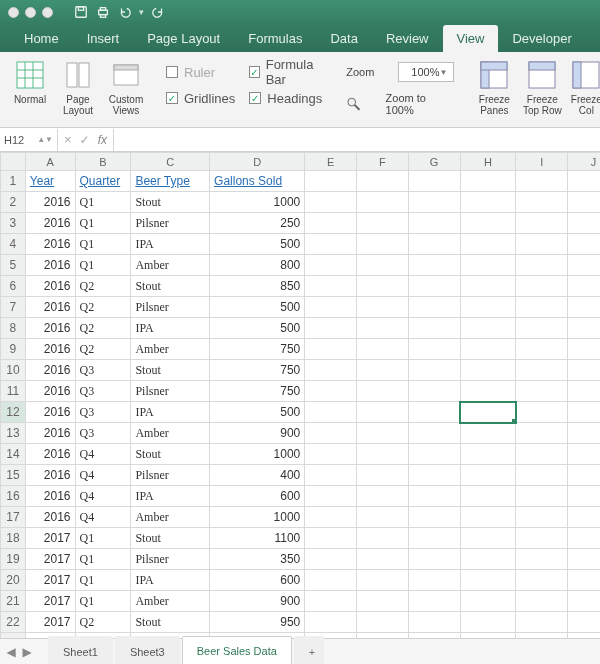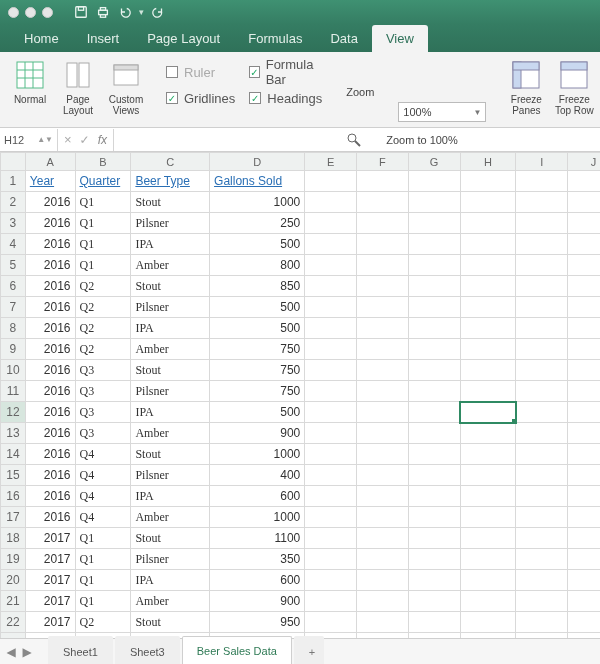--- a/index.html
+++ b/index.html
@@ -25,21 +25,21 @@
   .bigbtn { width:48px; display:flex; flex-direction:column; align-items:center; gap:2px; padding-top:2px; cursor:pointer;}
   .bigbtn .ic { width:34px; height:34px; display:flex; align-items:center; justify-content:center;}
   .bigbtn .lbl { font-size:10px; text-align:center; line-height:11px; color:#444;}
   .checkrow { display:flex; align-items:center; gap:6px; font-size:13px; color:#555; height:20px;}
   .checkcol { display:flex; flex-direction:column; gap:6px; padding-top:6px;}
   .chk { width:12px; height:12px; border:1px solid #888; background:#fff; display:inline-flex; align-items:center; justify-content:center; font-size:10px; color:#2a6; }
   .chk.empty::after { content:""; }
   .chk.checked::after { content:"✓"; }
   .zoomgrp { display:flex; flex-direction:column; gap:10px; padding-top:6px; padding-left:8px;}
   .zoomrow { display:flex; align-items:center; gap:24px; font-size:11px; color:#444;}
-  .zoominput { width:88px; height:20px; border:1px solid #bbb; background:#fff; display:flex; align-items:center; justify-content:space-between; padding:0 4px;margin-top:40px;}
+  .zoominput { width:56px; height:20px; border:1px solid #bbb; background:#fff; display:flex; align-items:center; justify-content:space-between; padding:0 12px;}
   .zoom-dd { font-size:8px; color:#777;}
   .magicon { width:16px; height:16px;}
 
   
   .fbarrow { height:24px; border-bottom:1px solid #cfcfcf; display:flex; align-items:center; background:#fff;}
   .namebox { width:58px; height:22px; border-right:1px solid #d5d5d5; display:flex; align-items:center; padding:0 4px; font-size:11px; color:#555; justify-content:space-between;}
   .nb-dd { font-size:8px; color:#999; }
   .fbtns { display:flex; align-items:center; padding:0 6px; gap:8px; color:#aaa; border-right:1px solid #d5d5d5; height:22px;}
   .fx { font-style:italic; font-size:12px; color:#888; }
   .finput { flex:1; height:22px; padding:0 6px;}
@@ -107,21 +107,23 @@
       </svg>
     </div>
 </div>
 
 <div class="tabsrow">
   <div class="rtab">Home</div>
   <div class="rtab">Insert</div>
   <div class="rtab">Page Layout</div>
   <div class="rtab">Formulas</div>
   <div class="rtab">Data</div>
+  <div class="rtab">Review</div>
   <div class="rtab active">View</div>
+  <div class="rtab">Developer</div>
 </div>
 
 <div class="ribbon">
   <div class="rgroup">
     <div class="bigbtn">
       <div class="ic">
           <svg width="30" height="30">
             <rect x="2" y="2" width="26" height="26" fill="#fff" stroke="#5b8"></rect>
             <line x1="2" y1="10" x2="28" y2="10" stroke="#5b8"></line>
             <line x1="2" y1="18" x2="28" y2="18" stroke="#5b8"></line>

